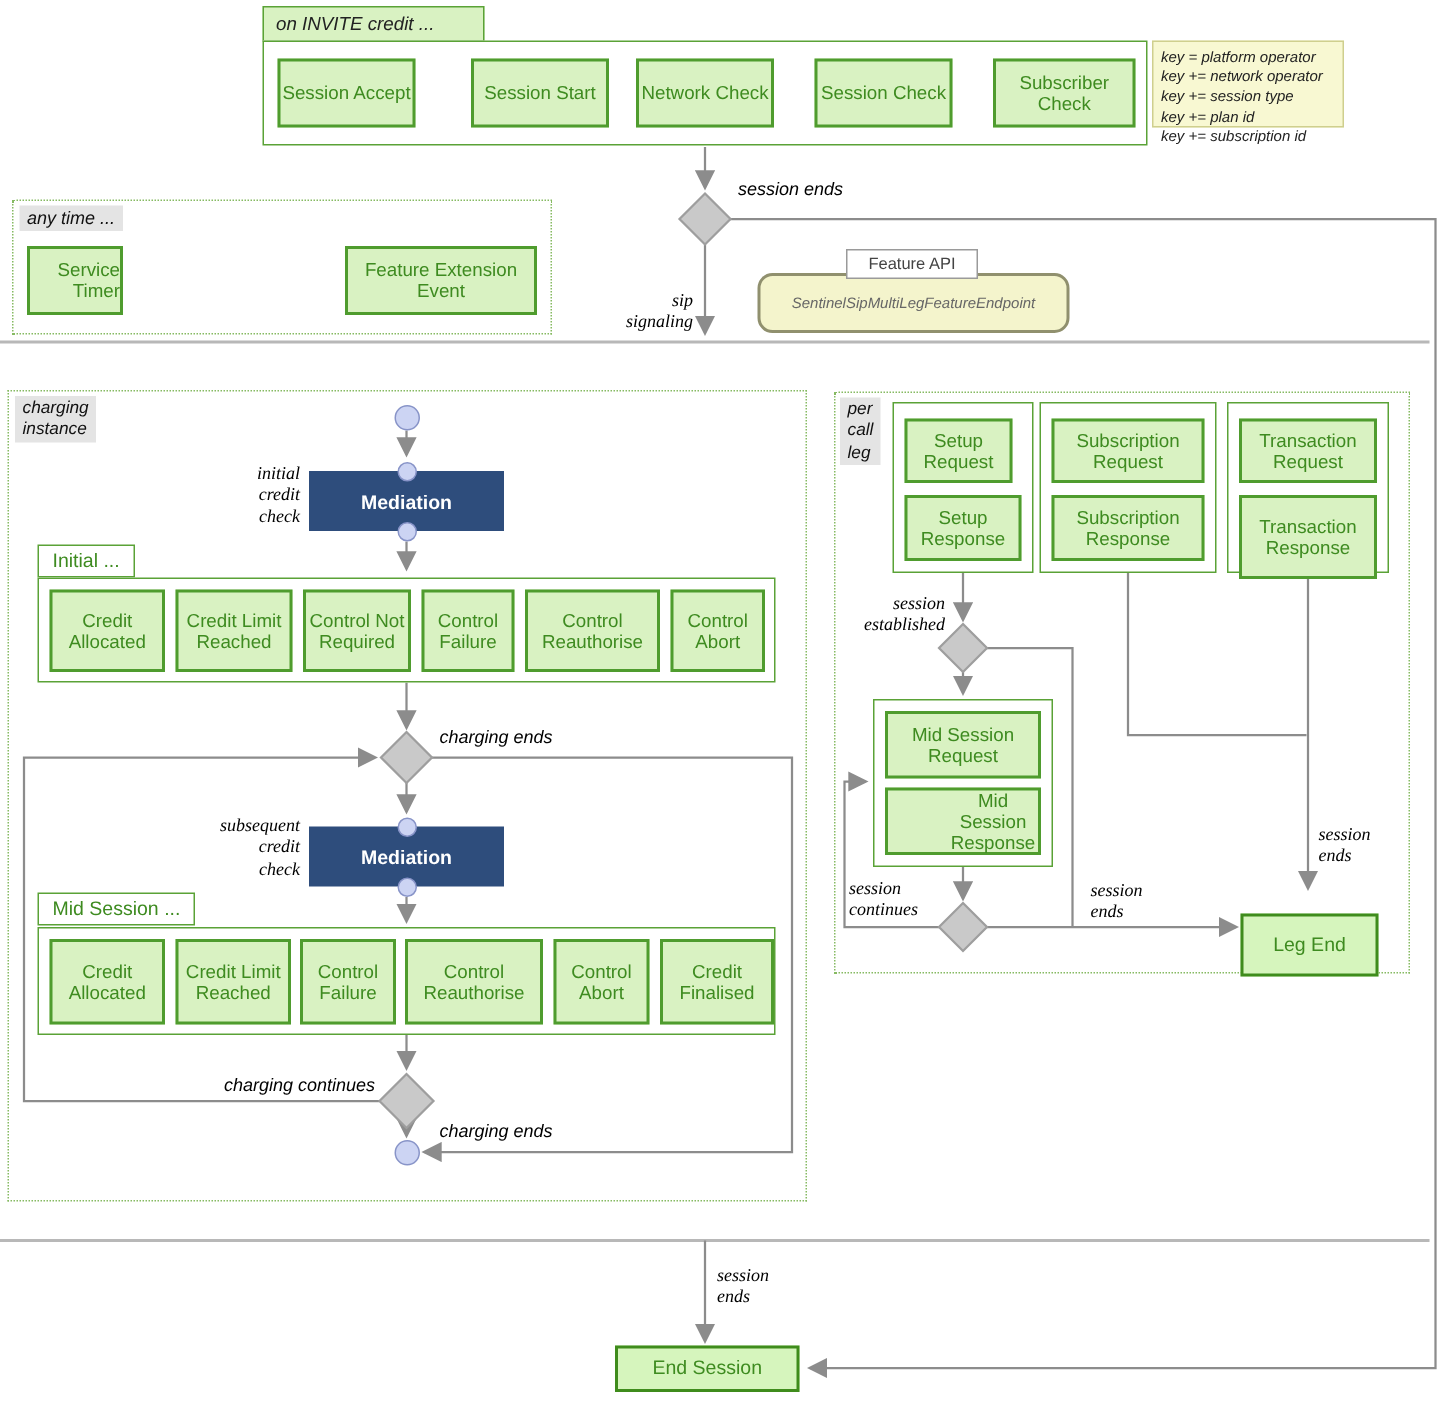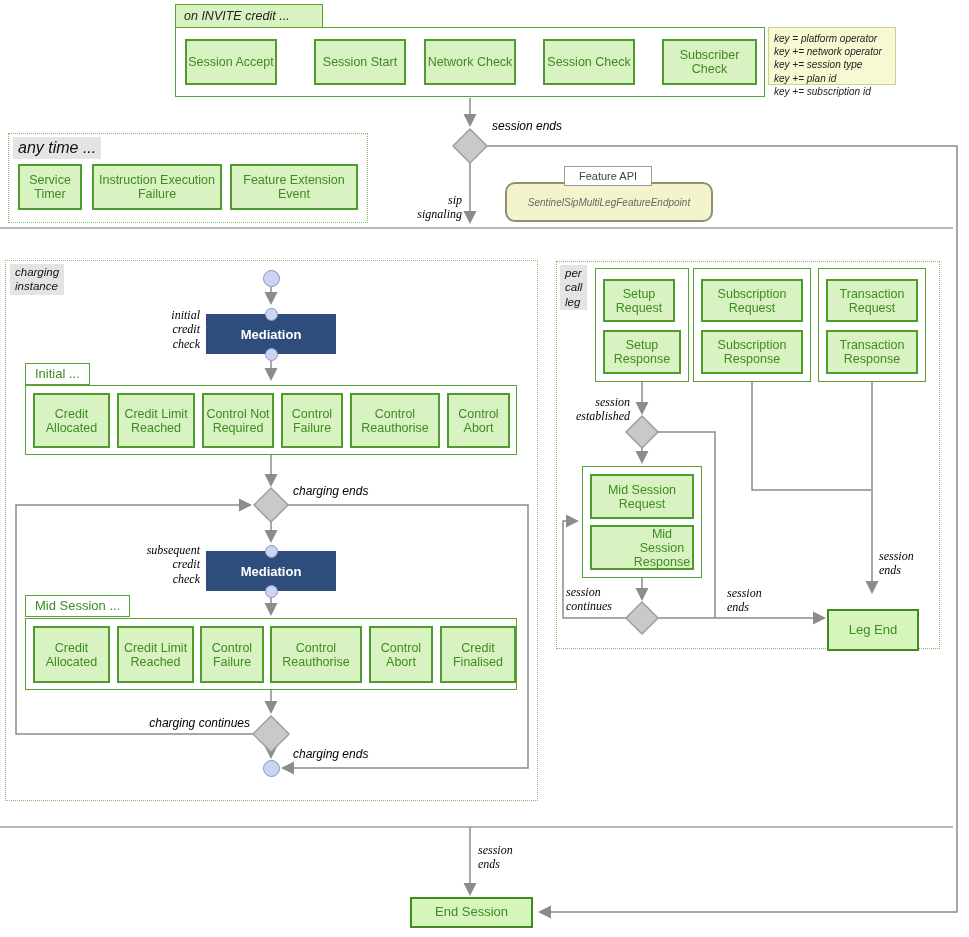--- a/index.html
+++ b/index.html
@@ -118,23 +118,22 @@
     <span>key += subscription id</span>
   </div>
 
   <div class="abs ital" style="left:492px;top:119px;">session ends</div>
   <div class="abs ital r" style="left:380px;top:193px;width:82px;">
     <span>sip</span>
     <span>signaling</span>
   </div>
 
   <div class="abs dotted" style="left:8px;top:133px;width:360px;height:90px;"></div>
-  <div class="abs slabel" style="left:13px;top:137px;font-size:16px;">any time ...</div>
-  <div class="abs gbox" style="left:18px;top:164px;width:64px;height:46px;">Service Timer</div>
-  <div class="abs gbox" style="left:92px;top:164px;width:130px;height:46px;">Instruction Execution Failure</div>
+  <div class="abs slabel" style="left:13px;top:137px;font-size:12px;">any time ...</div>
+  <div class="abs gbox" style="left:18px;top:164px;width:64px;height:46px;text-align:right;">Service Timer</div>
   <div class="abs gbox" style="left:230px;top:164px;width:128px;height:46px;">Feature Extension Event</div>
 
   <div class="abs fapiBox" style="left:505px;top:182px;width:208px;height:40px;">SentinelSipMultiLegFeatureEndpoint</div>
   <div class="abs fapiTitle" style="left:564px;top:166px;width:88px;height:20px;">Feature API</div>
 
   <div class="abs dotted" style="left:5px;top:260px;width:533px;height:541px;"></div>
   <div class="abs slabel" style="left:10px;top:264px;">
     <span>charging</span>
     <span>instance</span>
   </div>
@@ -193,21 +192,21 @@
   <div class="abs cont" style="left:595px;top:268px;width:94px;height:114px;"></div>
   <div class="abs gbox" style="left:603px;top:279px;width:72px;height:43px;">Setup Request</div>
   <div class="abs gbox" style="left:603px;top:330px;width:78px;height:44px;">Setup Response</div>
 
   <div class="abs cont" style="left:693px;top:268px;width:118px;height:114px;"></div>
   <div class="abs gbox" style="left:701px;top:279px;width:102px;height:43px;text-align:center;">Subscription Request</div>
   <div class="abs gbox" style="left:701px;top:330px;width:102px;height:44px;">Subscription Response</div>
 
   <div class="abs cont" style="left:818px;top:268px;width:108px;height:114px;"></div>
   <div class="abs gbox" style="left:826px;top:279px;width:92px;height:43px;">Transaction Request</div>
-  <div class="abs gbox" style="left:826px;top:330px;width:92px;height:44px;">Transaction Response</div>
+  <div class="abs gbox" style="left:826px;top:330px;width:92px;height:56px;">Transaction Response</div>
 
   <div class="abs ital r" style="left:560px;top:395px;width:70px;">
     <span>session</span>
     <span>established</span>
   </div>
 
   <div class="abs cont" style="left:582px;top:466px;width:120px;height:112px;"></div>
   <div class="abs gbox" style="left:590px;top:474px;width:104px;height:45px;">Mid Session Request</div>
   <div class="abs gbox" style="left:590px;top:525px;width:104px;height:45px;padding-left:40px;">Mid Session Response</div>
 

